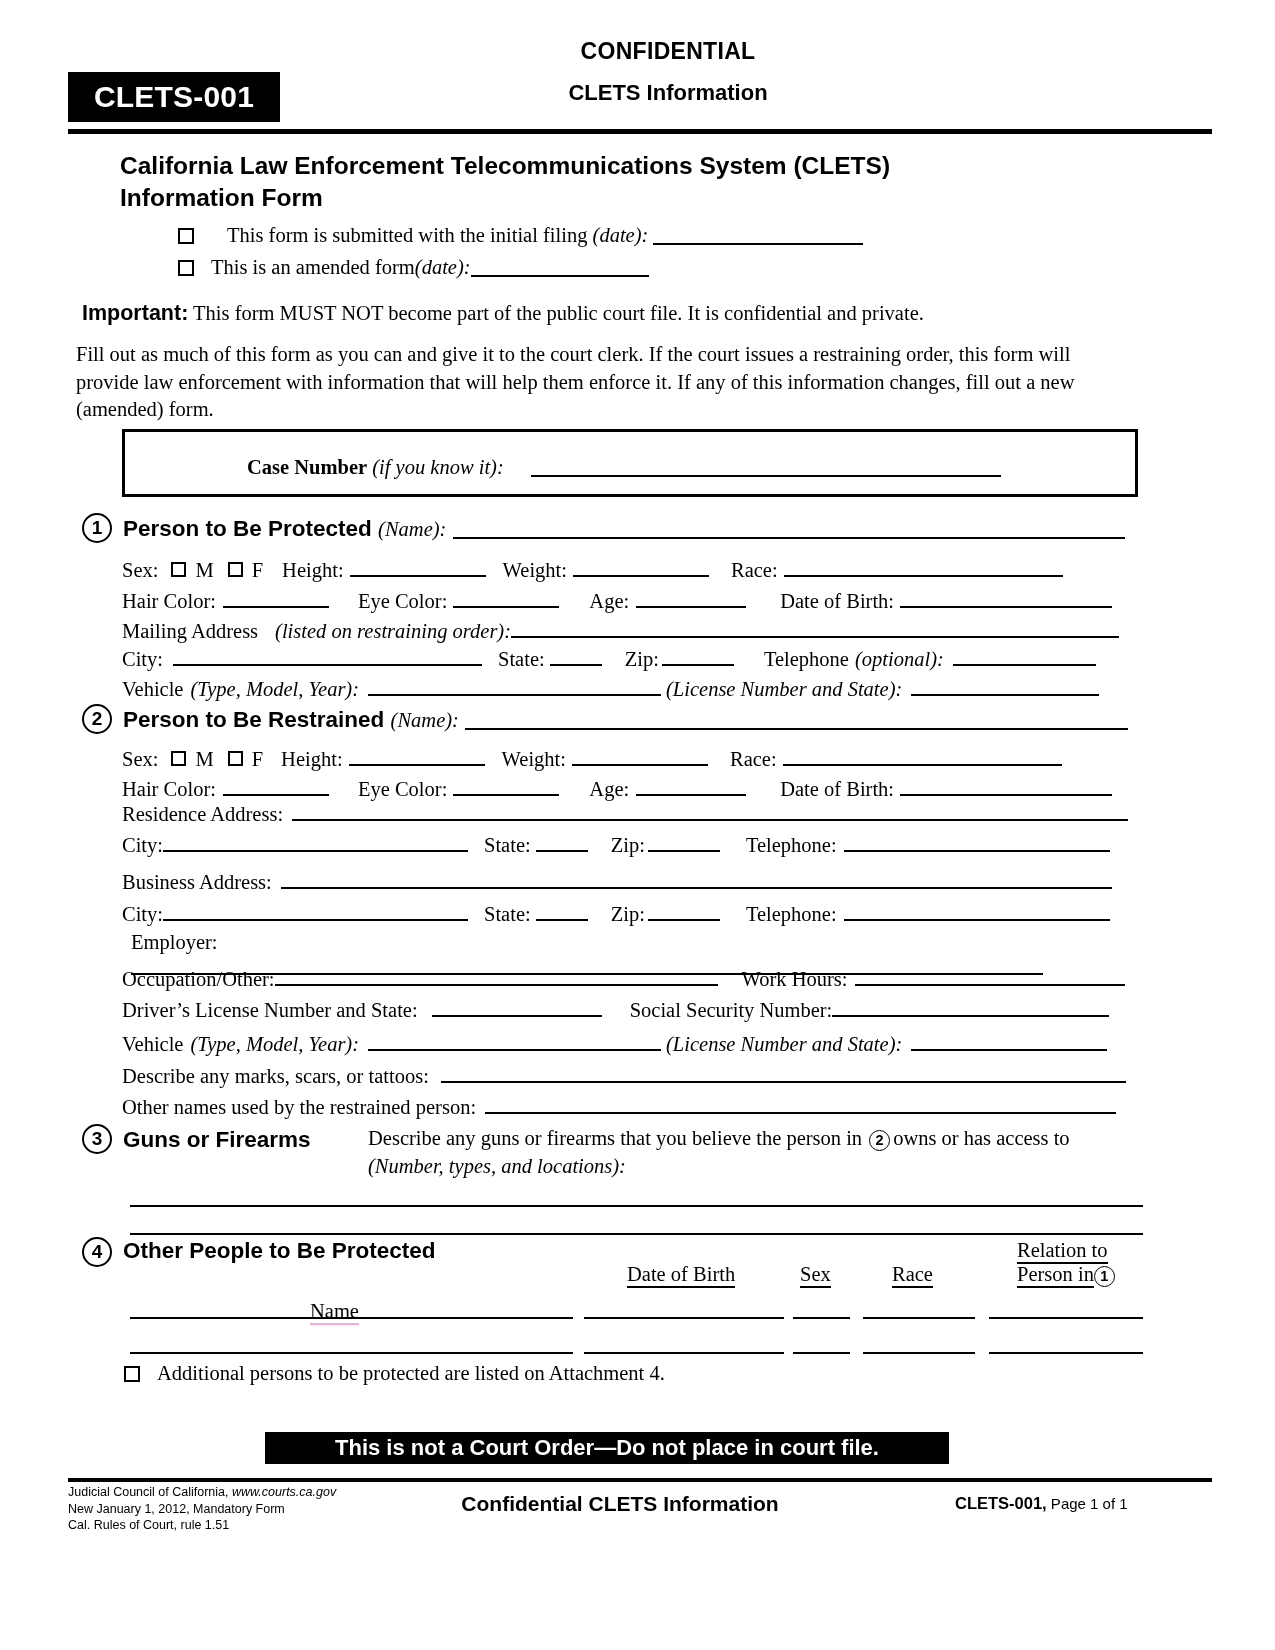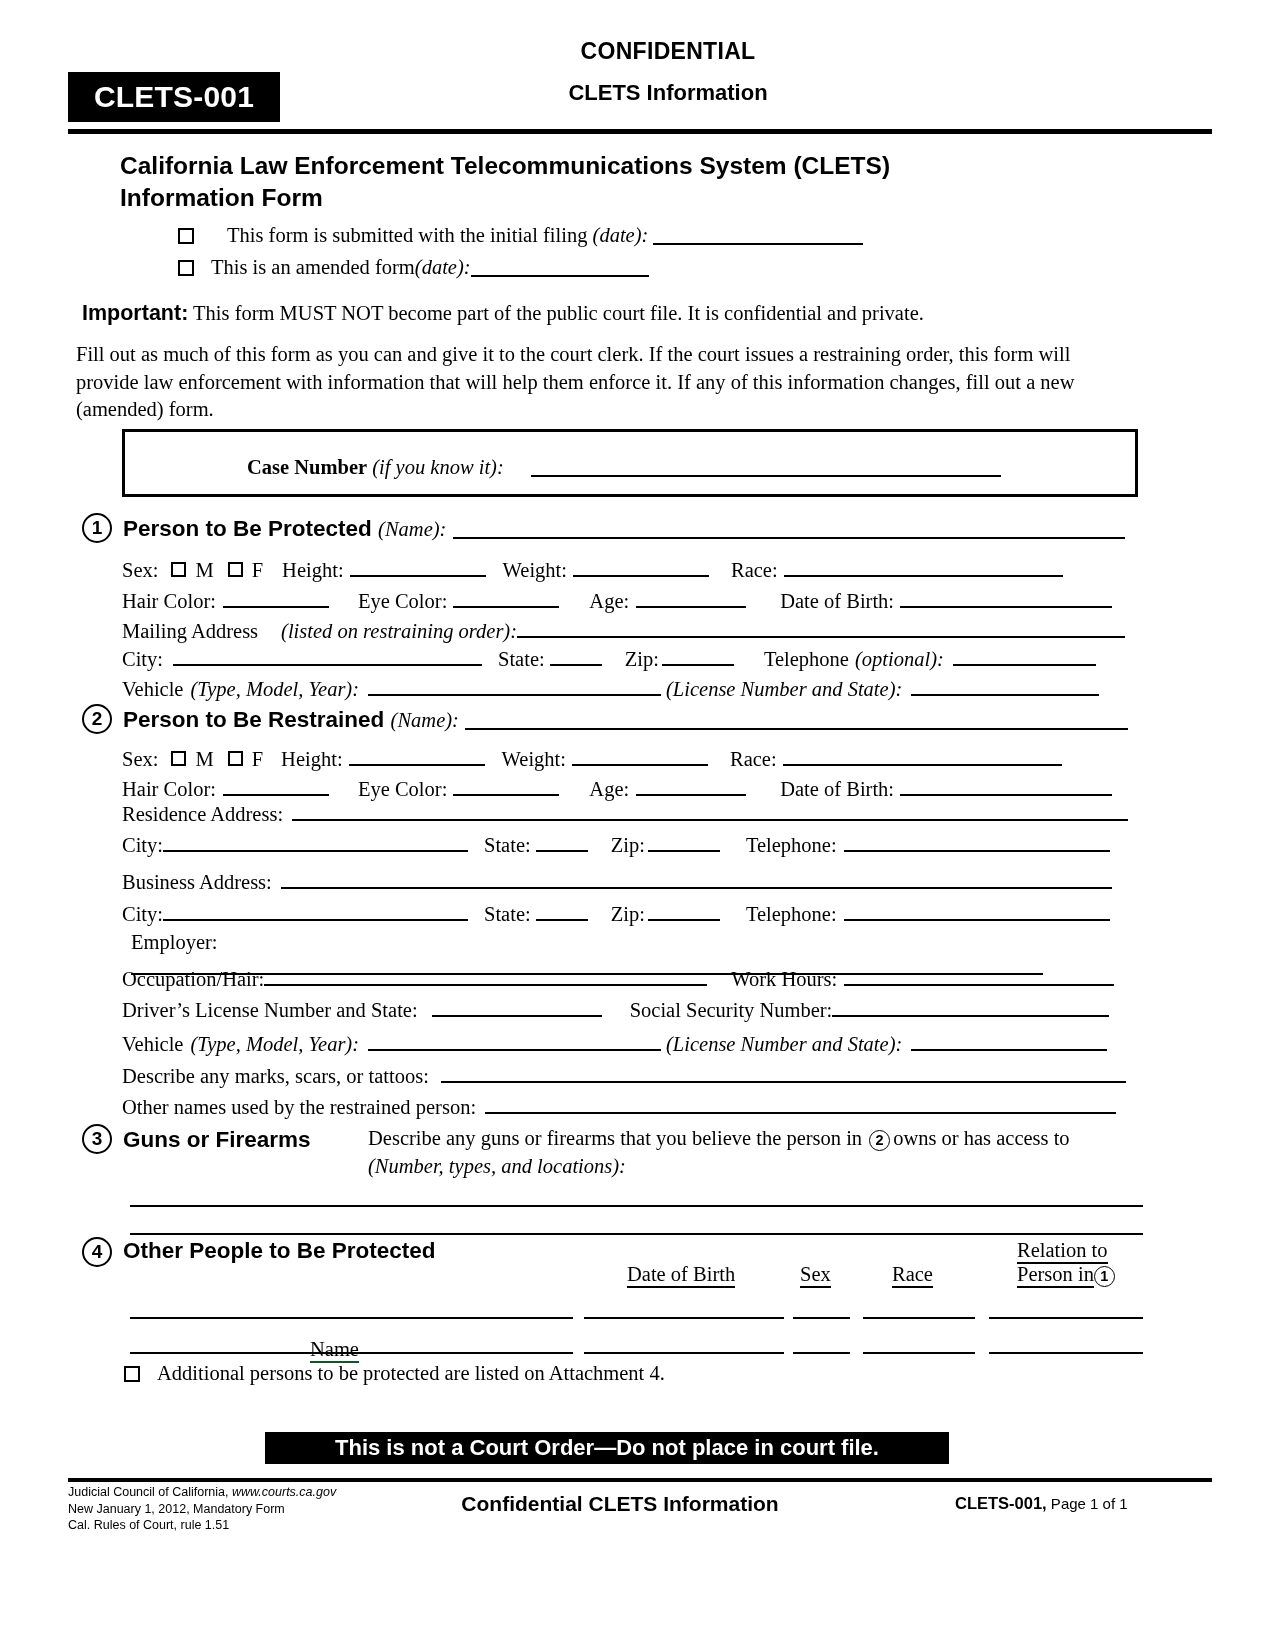--- a/index.html
+++ b/index.html
@@ -177,21 +177,21 @@
     <span style="margin-left:29px;">Eye Color:</span>
     <span class="ln" style="width:106px; margin-left:6px;"></span>
     <span style="margin-left:30px;">Age:</span>
     <span class="ln" style="width:110px; margin-left:7px;"></span>
     <span style="margin-left:34px;">Date of Birth:</span>
     <span class="ln" style="width:212px; margin-left:6px;"></span>
   </div>
 
   <div class="row" style="left:122px; top:617px;">
     <span>Mailing Address</span>
-    <span class="ital" style="margin-left:23px;">(listed on restraining order):</span>
+    <span class="ital" style="margin-left:17px;">(listed on restraining order):</span>
     <span class="ln" style="width:608px;"></span>
   </div>
 
   <div class="row" style="left:122px; top:645px;">
     <span>City:</span>
     <span class="ln" style="width:309px; margin-left:10px;"></span>
     <span style="margin-left:16px;">State:</span>
     <span class="ln" style="width:52px; margin-left:5px;"></span>
     <span style="margin-left:23px;">Zip:</span>
     <span class="ln" style="width:72px; margin-left:3px;"></span>
@@ -271,21 +271,21 @@
     <span style="margin-left:26px;">Telephone:</span>
     <span class="ln" style="width:266px; margin-left:7px;"></span>
   </div>
 
   <div class="row" style="left:122px; top:931px;flex-direction:column;">
     <span>Employer:</span>
     <span class="ln" style="width:912px; margin-left:9px;"></span>
   </div>
 
   <div class="row" style="left:122px; top:965px;">
-    <span>Occupation/Hair:</span>
+    <span>Occupation/Other:</span>
     <span class="ln" style="width:443px;"></span>
     <span style="margin-left:24px;">Work Hours:</span>
     <span class="ln" style="width:270px; margin-left:7px;"></span>
   </div>
 
   <div class="row" style="left:122px; top:996px;">
     <span>Driver’s License Number and State:</span>
     <span class="ln" style="width:170px; margin-left:14px;"></span>
     <span style="margin-left:28px;">Social Security Number:</span>
     <span class="ln" style="width:277px;"></span>
@@ -325,21 +325,21 @@
   <div class="rule" style="left:130px; top:1233px; width:1013px;"></div>
 
   <div class="circ" style="left:82px; top:1237px;">4</div>
   <div class="sec-head" style="left:123px; top:1238px;">
     <span>Other People to Be Protected</span>
   </div>
 
   <div class="row" style="left:1017px; top:1239px; border-bottom:2px solid #000;">
     <span>Relation to</span>
   </div>
-  <div class="row" style="left:310px; top:1338px; border-bottom:2px solid #14532d;">
+  <div class="row" style="left:310px; top:1300px; border-bottom:2px solid #f9a8d4;">
     <span>Name</span>
   </div>
   <div class="row" style="left:627px; top:1263px; border-bottom:2px solid #000;">
     <span>Date of Birth</span>
   </div>
   <div class="row" style="left:800px; top:1263px; border-bottom:2px solid #000;">
     <span>Sex</span>
   </div>
   <div class="row" style="left:892px; top:1263px; border-bottom:2px solid #000;">
     <span>Race</span>

